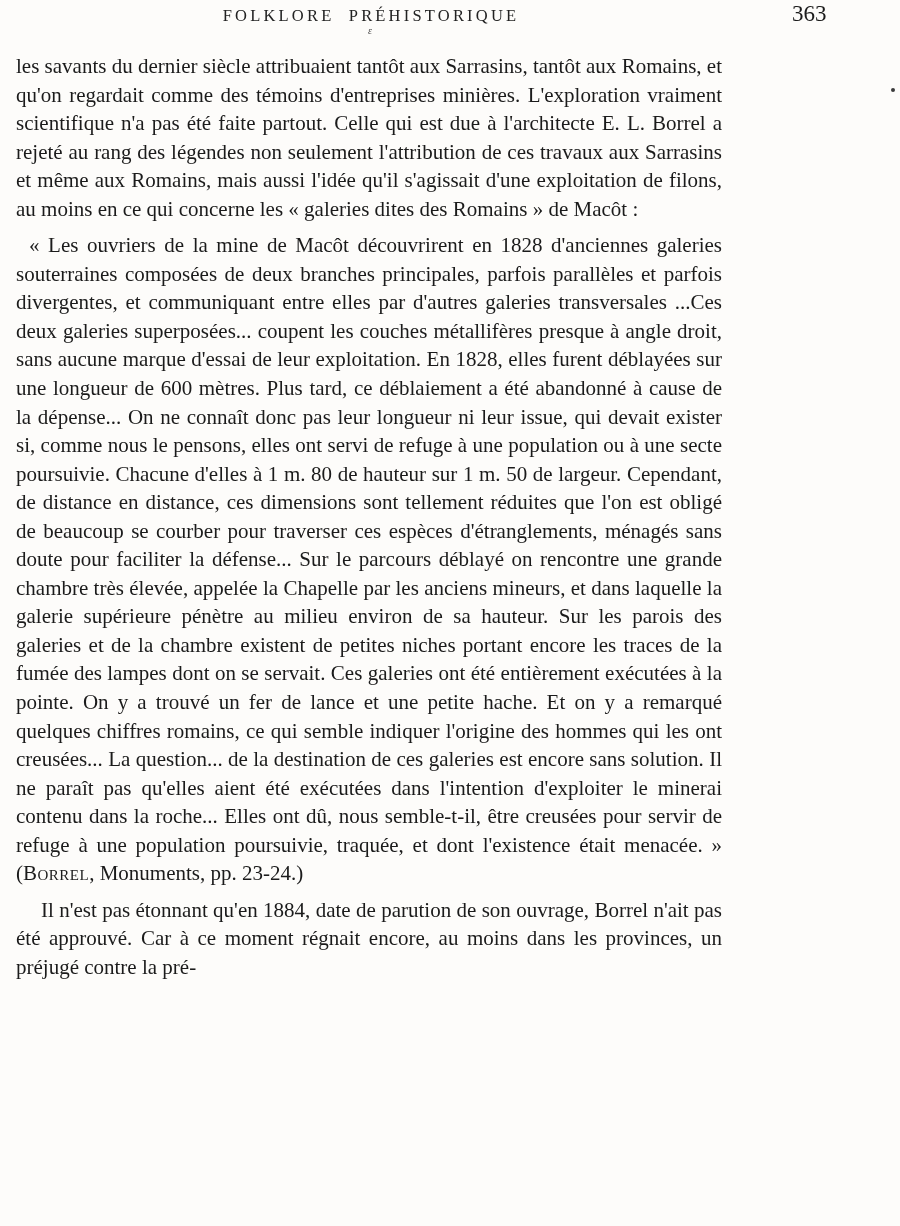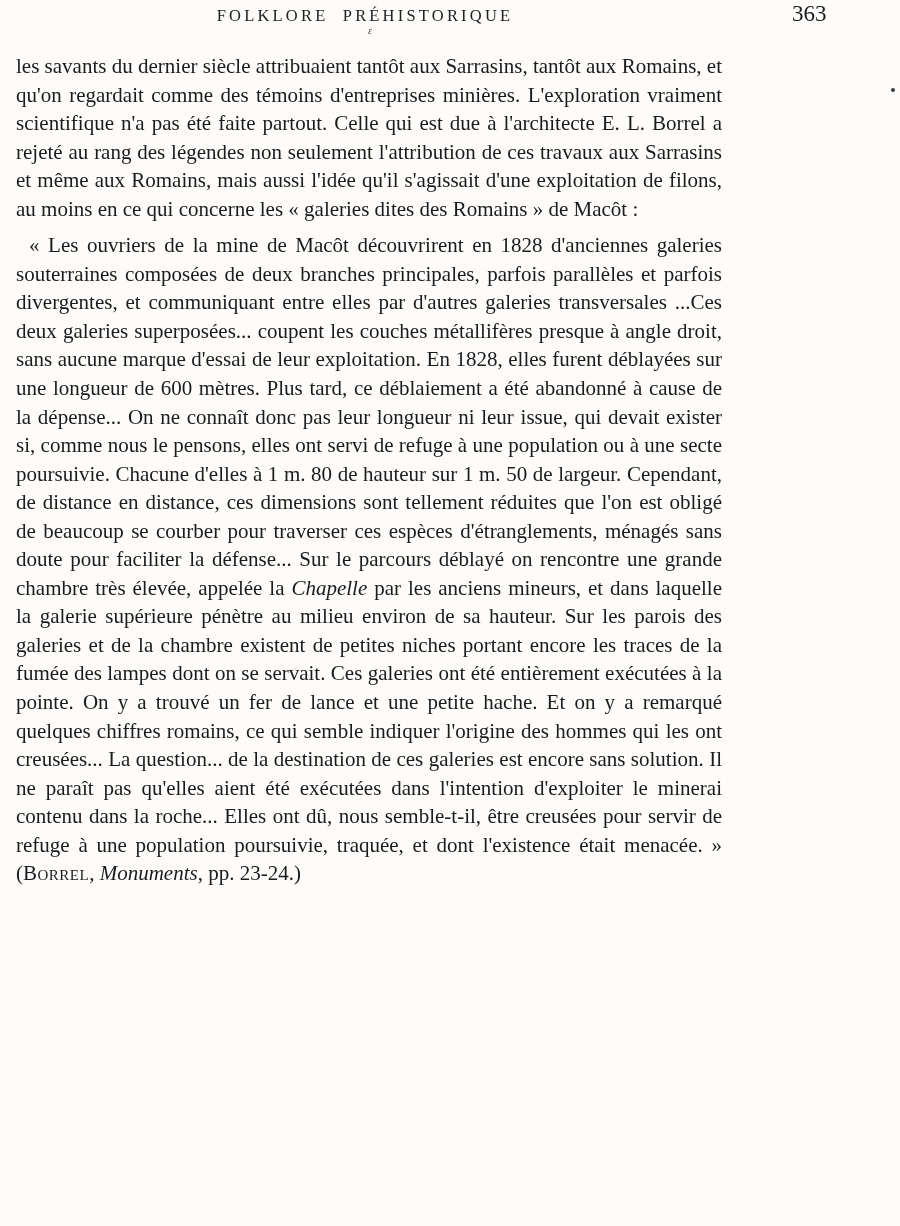--- a/index.html
+++ b/index.html
@@ -13,21 +13,21 @@
   }
   .page {
     position: relative;
     width: 900px;
     height: 1226px;
     background: #fdfcfa;
   }
   .running-title {
     position: absolute;
     top: 6px;
-    left: 4px;
+    left: 10px;
     width: 722px;
     text-align: center;
     font-size: 16.5px;
     letter-spacing: 3.2px;
     word-spacing: 7px;
     color: #222;
     white-space: nowrap;
   }
   .page-number {
     position: absolute;
@@ -67,21 +67,21 @@
     text-align: justify;
     color: #1b1b1b;
   }
   .para {
     margin: 8px;
     padding: 0;
     text-indent: 0;
   }
   .para.indent-sm { text-indent: 13px; }
   .para.indent { text-indent: 25px; }
-  .run-italic { font-style: italic; }
+  .run-italic { }
   .run-smallcaps { font-variant: small-caps; letter-spacing: 0.5px; font-family: Liberation Serif, serif; }
 </style>
 </head>
 <body>
 
 <div class="page">
 
   <div class="running-title">FOLKLORE PRÉHISTORIQUE</div>
 
   <div class="page-number">363</div>
@@ -89,16 +89,17 @@
   <div class="header-mark">ε</div>
 
   <div class="scan-dot"></div>
 
   <main class="text-block">
 
     <p class="para"><span>les savants du dernier siècle attribuaient tantôt aux Sarrasins, tantôt aux Romains, et qu'on regardait comme des témoins d'entreprises minières. L'exploration vraiment scientifique n'a pas été faite partout. Celle qui est due à l'architecte E. L. Borrel a rejeté au rang des légendes non seulement l'attribution de ces travaux aux Sarrasins et même aux Romains, mais aussi l'idée qu'il s'agissait d'une exploitation de filons, au moins en ce qui concerne les « galeries dites des Romains » de Macôt :</span></p>
 
     <p class="para indent-sm"><span>« Les ouvriers de la mine de Macôt découvrirent en 1828 d'anciennes galeries souterraines composées de deux branches principales, parfois parallèles et parfois divergentes, et communiquant entre elles par d'autres galeries transversales ...Ces deux galeries superposées... coupent les couches métallifères presque à angle droit, sans aucune marque d'essai de leur exploitation. En 1828, elles furent déblayées sur une longueur de 600 mètres. Plus tard, ce déblaiement a été abandonné à cause de la dépense... On ne connaît donc pas leur longueur ni leur issue, qui devait exister si, comme nous le pensons, elles ont servi de refuge à une population ou à une secte poursuivie. Chacune d'elles à 1 m. 80 de hauteur sur 1 m. 50 de largeur. Cependant, de distance en distance, ces dimensions sont tellement réduites que l'on est obligé de beaucoup se courber pour traverser ces espèces d'étranglements, ménagés sans doute pour faciliter la défense... Sur le parcours déblayé on rencontre une grande chambre très élevée, appelée la </span><span class="run-italic">Chapelle</span><span> par les anciens mineurs, et dans laquelle la galerie supérieure pénètre au milieu environ de sa hauteur. Sur les parois des galeries et de la chambre existent de petites niches portant encore les traces de la fumée des lampes dont on se servait. Ces galeries ont été entièrement exécutées à la pointe. On y a trouvé un fer de lance et une petite hache. Et on y a remarqué quelques chiffres romains, ce qui semble indiquer l'origine des hommes qui les ont creusées... La question... de la destination de ces galeries est encore sans solution. Il ne paraît pas qu'elles aient été exécutées dans l'intention d'exploiter le minerai contenu dans la roche... Elles ont dû, nous semble-t-il, être creusées pour servir de refuge à une population poursuivie, traquée, et dont l'existence était menacée. » (</span><span class="run-smallcaps">Borrel</span><span>, </span><span class="run-italic">Monuments</span><span>, pp. 23-24.)</span></p>
 
+    <p class="para indent"><span>Il n'est pas étonnant qu'en 1884, date de parution de son ouvrage, Borrel n'ait pas été approuvé. Car à ce moment régnait encore, au moins dans les provinces, un préjugé contre la pré-</span></p>
 
   </main>
 
 </div>
 
 </body></html>

